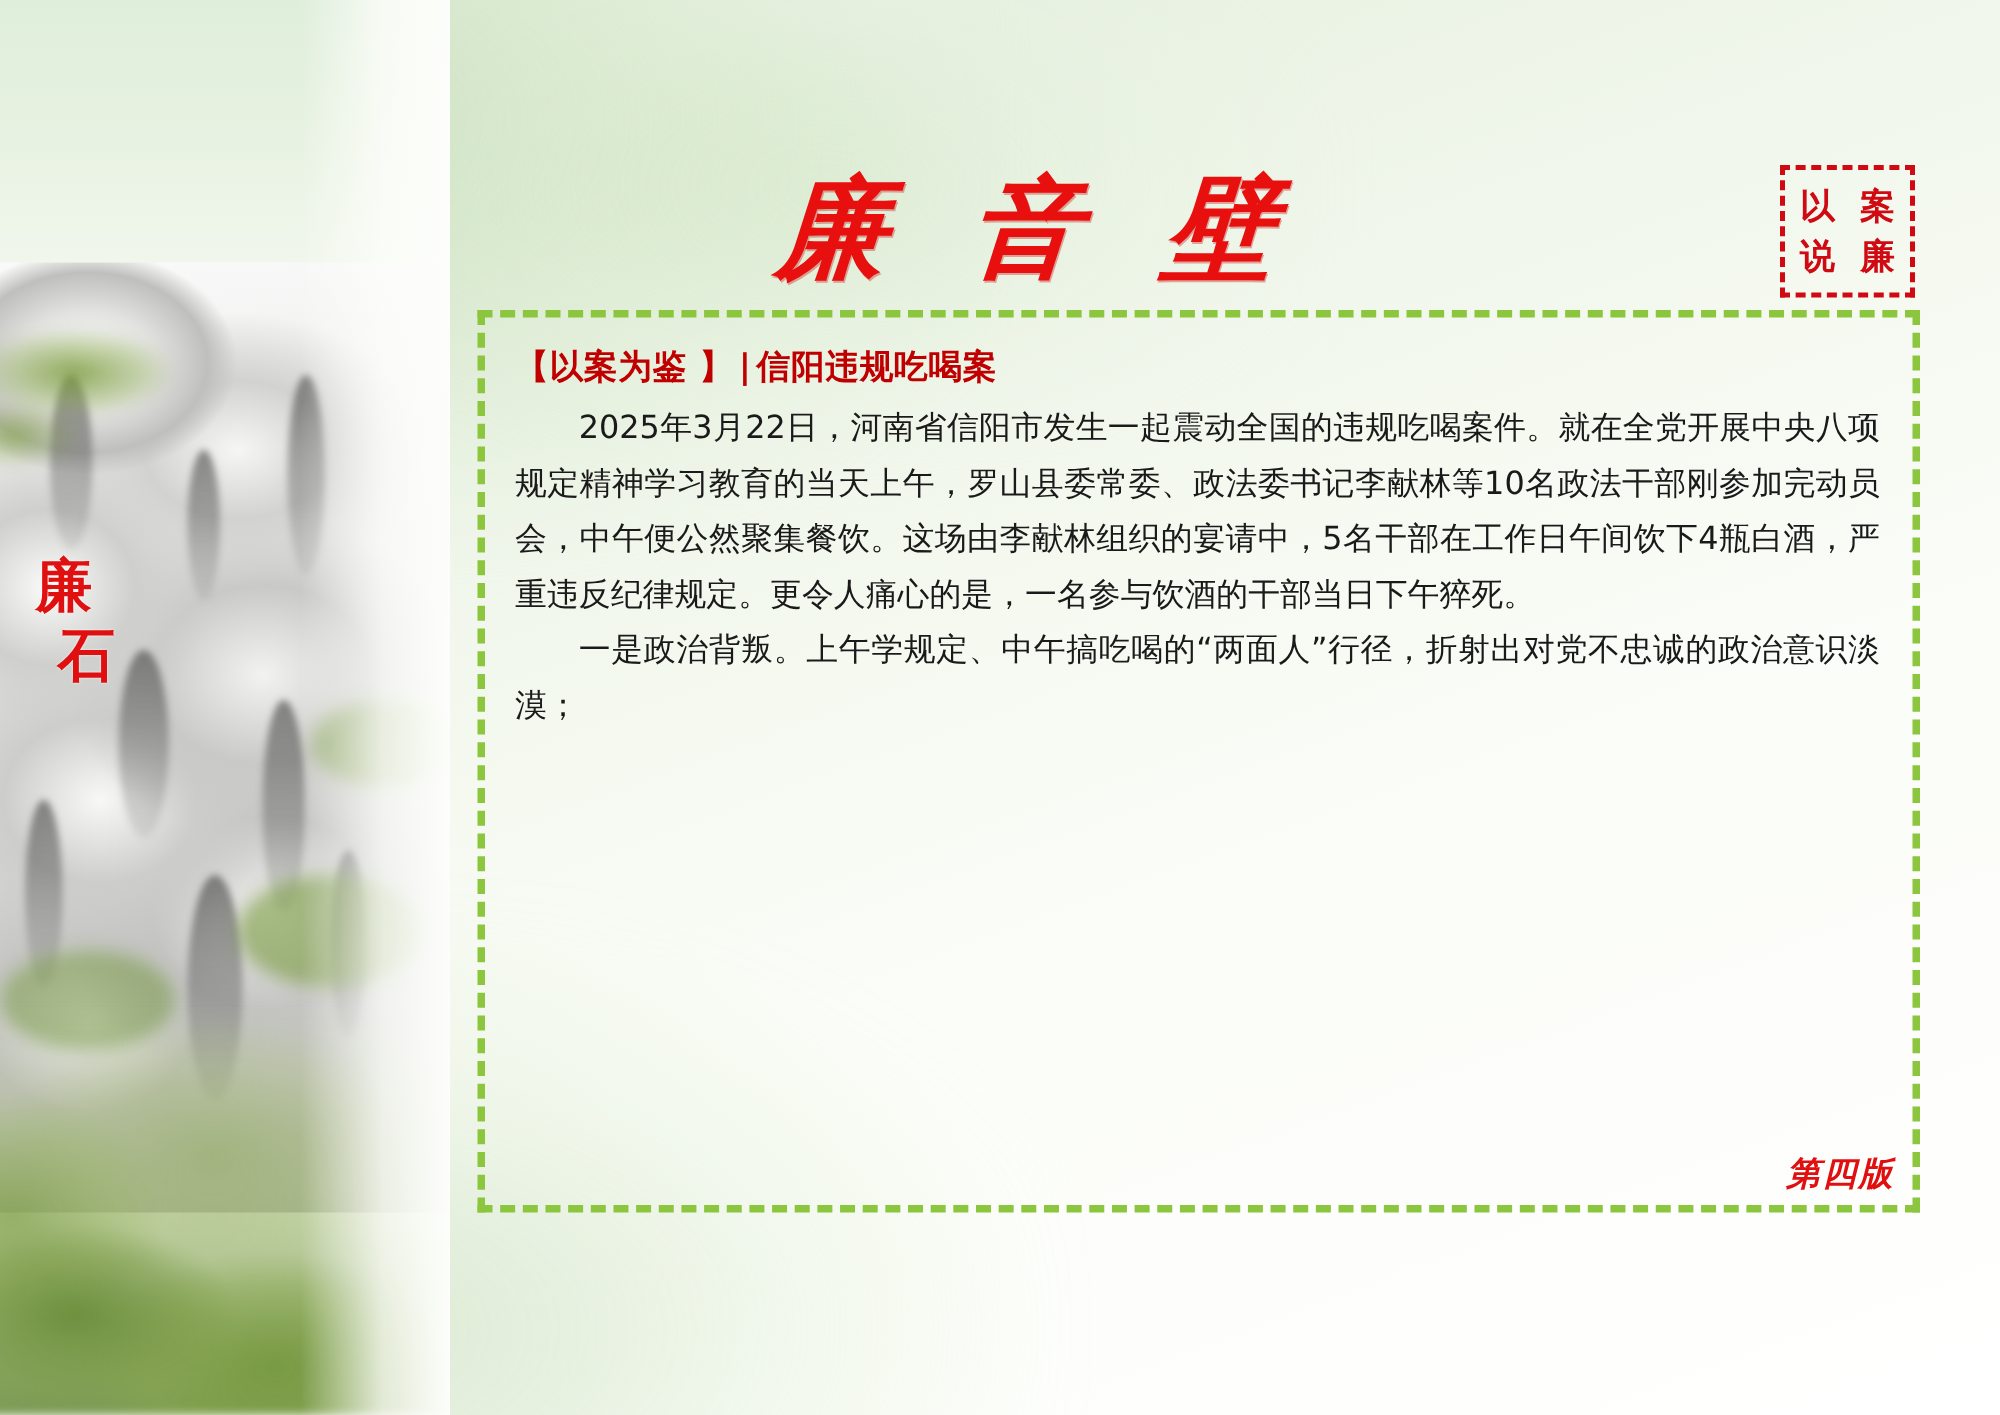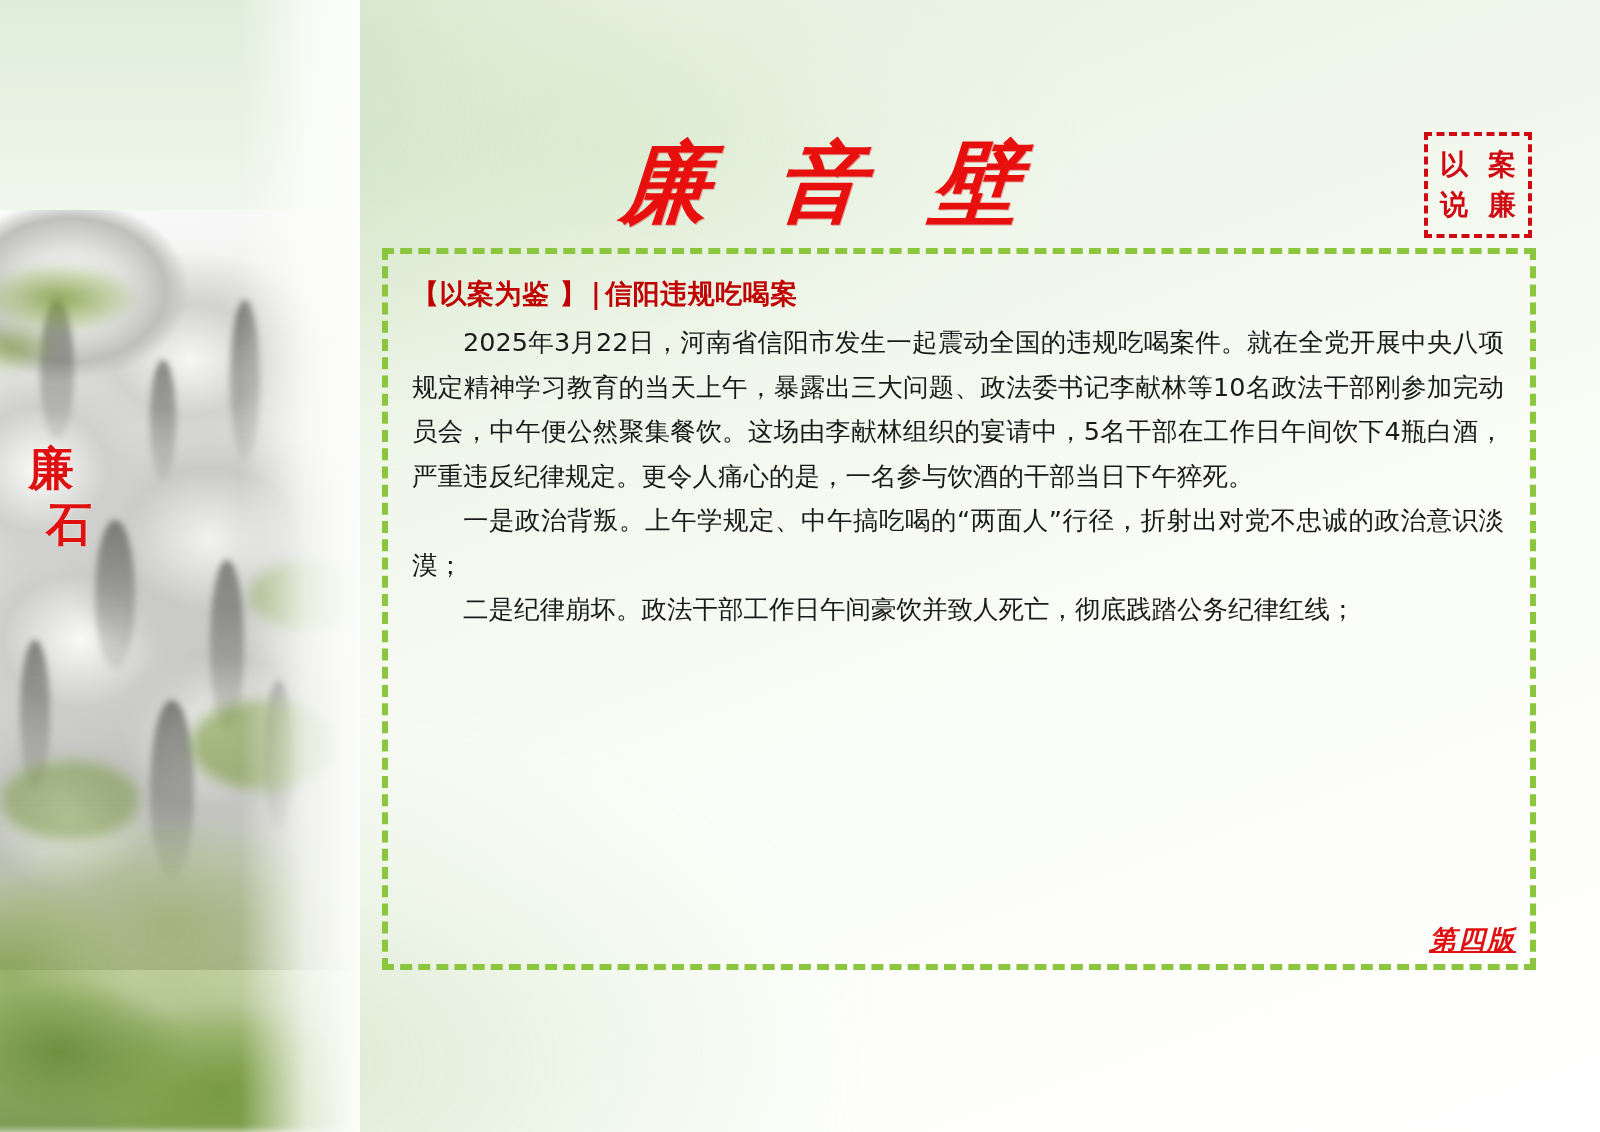--- a/index.html
+++ b/index.html
@@ -208,21 +208,20 @@
   .edition {
     position: absolute; right: 14px; bottom: 8px;
     color: #e01010;
     font-size: 27px;
     line-height: 32px;
     font-weight: 700;
     letter-spacing: 2px;
     font-style: italic;
     font-family: "DejaVu Serif", "Liberation Serif", serif;
     white-space: nowrap;
-    text-decoration: underline;
   }
 </style>
 </head>
 <body>
 
 <div id="page">
 
   <div class="mist-a"></div>
   <div class="mist-b"></div>
   <div class="mist-c"></div>
@@ -264,21 +263,20 @@
     <span>说</span>
     <span>廉</span>
   </div>
 
   <div class="panel">
     <div class="panel-inner">
       <div class="article-head">
         <span>【以案为鉴 】</span><span class="bar">|</span><span>信阳违规吃喝案</span>
       </div>
       <div class="body-text">
-        <p>2025年3月22日，河南省信阳市发生一起震动全国的违规吃喝案件。就在全党开展中央八项规定精神学习教育的当天上午，暴露出三大问题、政法委书记李献林等10名政法干部刚参加完动员会，中午便公然聚集餐饮。这场由李献林组织的宴请中，5名干部在工作日午间饮下4瓶白酒，严重违反纪律规定。更令人痛心的是，一名参与饮酒的干部当日下午猝死。</p>
+        <p>2025年3月22日，河南省信阳市发生一起震动全国的违规吃喝案件。就在全党开展中央八项规定精神学习教育的当天上午，罗山县委常委、政法委书记李献林等10名政法干部刚参加完动员会，中午便公然聚集餐饮。这场由李献林组织的宴请中，5名干部在工作日午间饮下4瓶白酒，严重违反纪律规定。更令人痛心的是，一名参与饮酒的干部当日下午猝死。</p>
         <p>一是政治背叛。上午学规定、中午搞吃喝的“两面人”行径，折射出对党不忠诚的政治意识淡漠；</p>
-        <p>二是纪律崩坏。政法干部工作日午间豪饮并致人死亡，彻底践踏公务纪律红线；</p>
       </div>
       <div class="edition">第四版</div>
     </div>
   </div>
 
 </div>
 
 </body></html>

